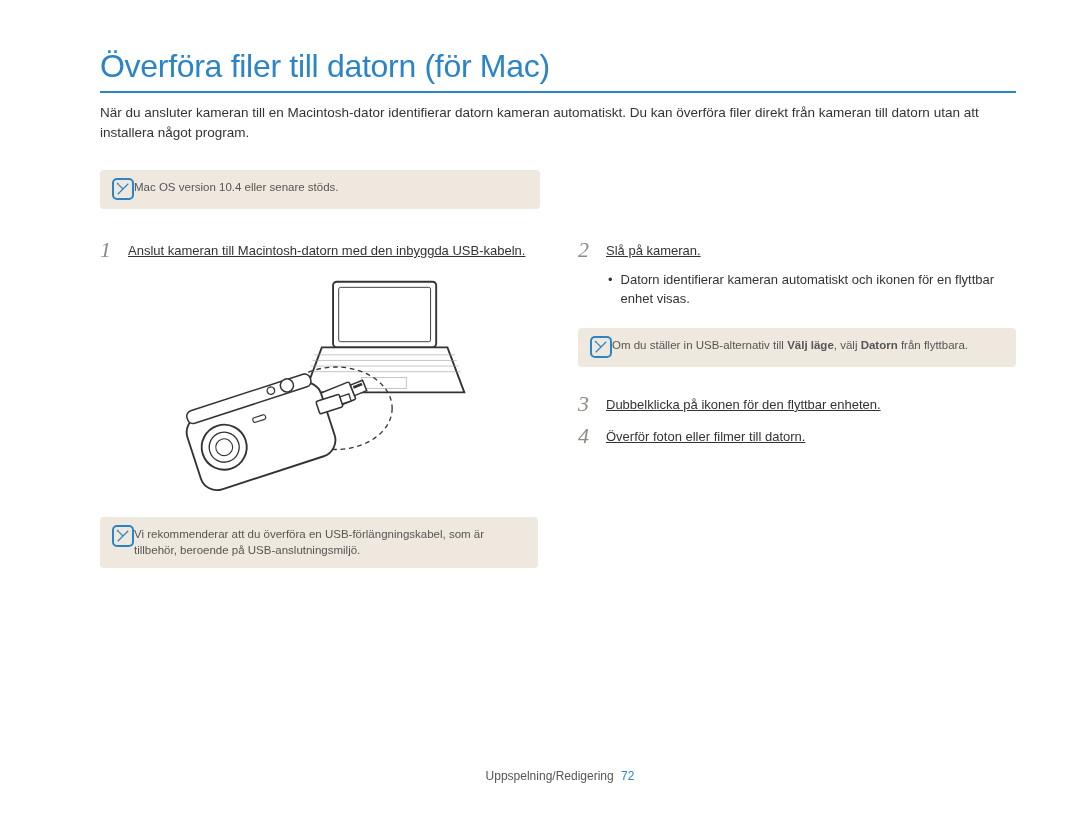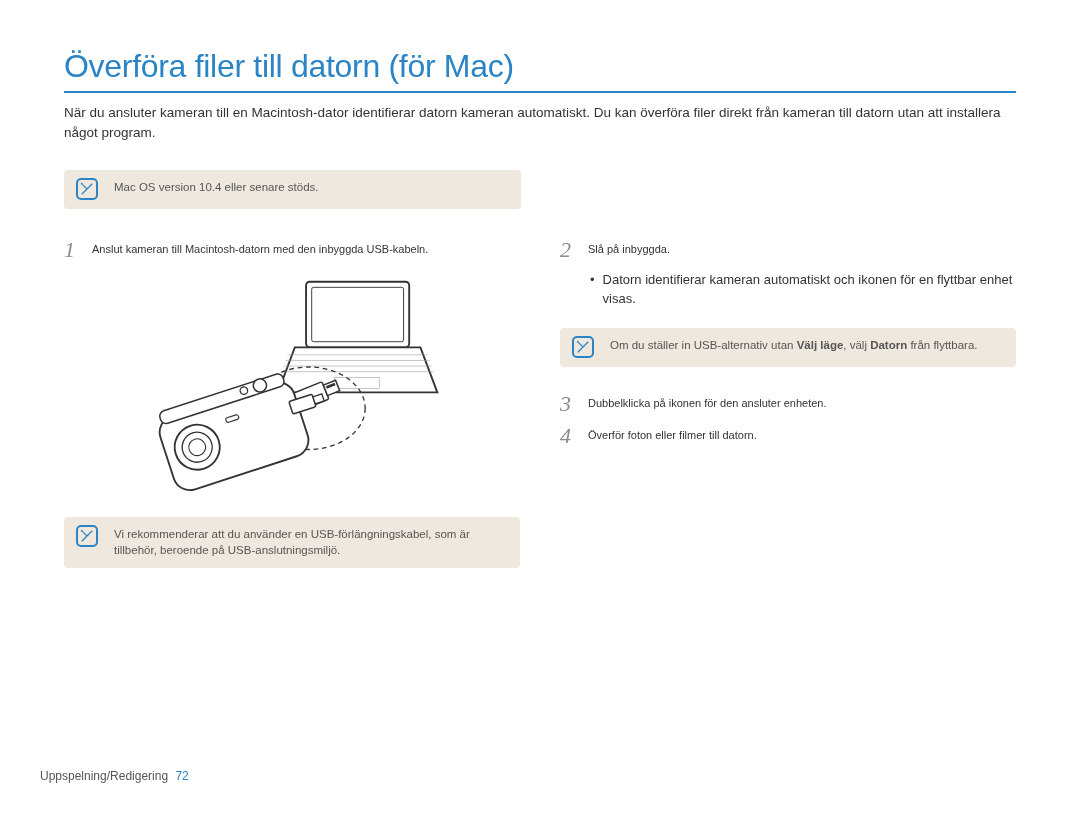--- a/index.html
+++ b/index.html
@@ -1,18 +1,18 @@
 <!DOCTYPE html>
 <html><head>
 <meta charset="utf-8">
 <style>
   * { box-sizing: border-box; margin: 0; padding: 0; }
   html, body { width: 1080px; height: 815px; font-family: Arial, Helvetica, sans-serif; color: #333; background: #fff; }
   .page {
-    padding: 48px 64px 0 64px;
+    padding: 48px 64px 0 100px;
     position: relative;
     height: 100%;
     border-radius: 12px;
   }
   .title {
     font-size: 32px;
     font-weight: 400;
     color: #2a84c5;
     border-bottom: 2px solid #2a84c5;
     padding-bottom: 6px;
@@ -24,21 +24,21 @@
     line-height: 1.45;
     color: #333;
     margin-bottom: 28px;
   }
   .note {
     background: #efe8de;
     border-radius: 4px;
     padding: 9px 12px 9px 12px;
     display: flex;
     align-items: flex-start;
-    gap: 16px;
+    gap: 0;
     font-size: 11.5px;
     color: #555;
     line-height: 1.45;
   }
   .note-icon {
     flex: 0 0 auto;
     width: 22px;
     height: 22px;
     border: 2px solid #2a84c5;
     border-radius: 5px;
@@ -62,23 +62,24 @@
   }
   .step-num {
     font-size: 22px;
     font-style: italic;
     font-family: Georgia, 'Times New Roman', serif;
     color: #8f8a84;
     line-height: 1;
     min-width: 18px;
   }
   .step-text {
-    font-size: 11px;
+    font-size: 13px;
     line-height: 1.4;
     padding-top: 3px;
+    text-decoration: underline;
   }
   .bullet {
     margin-left: 30px;
     font-size: 13px;
     color: #333;
     line-height: 1.45;
     display: flex;
     gap: 8px;
     margin-bottom: 19px;
   }
@@ -87,21 +88,21 @@
     margin: 16px auto 24px auto;
     display: flex;
     justify-content: center;
   }
   .illustration svg { width: 300px; height: auto; }
   .note-small { margin-top: 10px; }
   .footer {
     position: absolute;
     bottom: 32px;
     left: 0; right: 0;
-    text-align: left;
+    text-align: center;
     font-size: 12px;
     color: #555;
     margin-left: 40px;
   }
   .footer-num { color: #2a84c5; margin-left: 4px; }
 </style>
 </head>
 <body>
 
 <div class="page">
@@ -174,49 +175,49 @@
       </div>
 
       <div class="note note-small">
         <span class="note-icon">
           <svg viewBox="0 0 24 24">
               <path d="M3 21 L21 3" stroke="#2a84c5" stroke-width="2" fill="none"></path>
               <path d="M4 4 L12 12" stroke="#2a84c5" stroke-width="2" fill="none"></path>
               <circle cx="3" cy="3" r="1.6" fill="#2a84c5"></circle>
             </svg>
         </span>
-        <span>Vi rekommenderar att du använder en USB-förlängningskabel, som är tillbehör, beroende på USB-anslutningsmiljö.</span>
+        <span>Vi rekommenderar att du överföra en USB-förlängningskabel, som är tillbehör, beroende på USB-anslutningsmiljö.</span>
       </div>
     </div>
 
     <div class="col">
       <div class="step">
         <span class="step-num">2</span>
-        <span class="step-text">Slå på inbyggda.</span>
+        <span class="step-text">Slå på kameran.</span>
       </div>
       <div class="bullet">
         <span>Datorn identifierar kameran automatiskt och ikonen för en flyttbar enhet visas.</span>
       </div>
 
       <div class="note note-small">
         <span class="note-icon">
           <svg viewBox="0 0 24 24">
               <path d="M3 21 L21 3" stroke="#2a84c5" stroke-width="2" fill="none"></path>
               <path d="M4 4 L12 12" stroke="#2a84c5" stroke-width="2" fill="none"></path>
               <circle cx="3" cy="3" r="1.6" fill="#2a84c5"></circle>
             </svg>
         </span>
         <span>
-          <span>Om du ställer in USB-alternativ utan </span><b>Välj läge</b><span>, välj </span><b>Datorn</b><span> från flyttbara.</span>
+          <span>Om du ställer in USB-alternativ till </span><b>Välj läge</b><span>, välj </span><b>Datorn</b><span> från flyttbara.</span>
         </span>
       </div>
 
       <div class="step" style="margin-top:26px;">
         <span class="step-num">3</span>
-        <span class="step-text">Dubbelklicka på ikonen för den ansluter enheten.</span>
+        <span class="step-text">Dubbelklicka på ikonen för den flyttbar enheten.</span>
       </div>
 
       <div class="step">
         <span class="step-num">4</span>
         <span class="step-text">Överför foton eller filmer till datorn.</span>
       </div>
     </div>
 
   </div>
 

